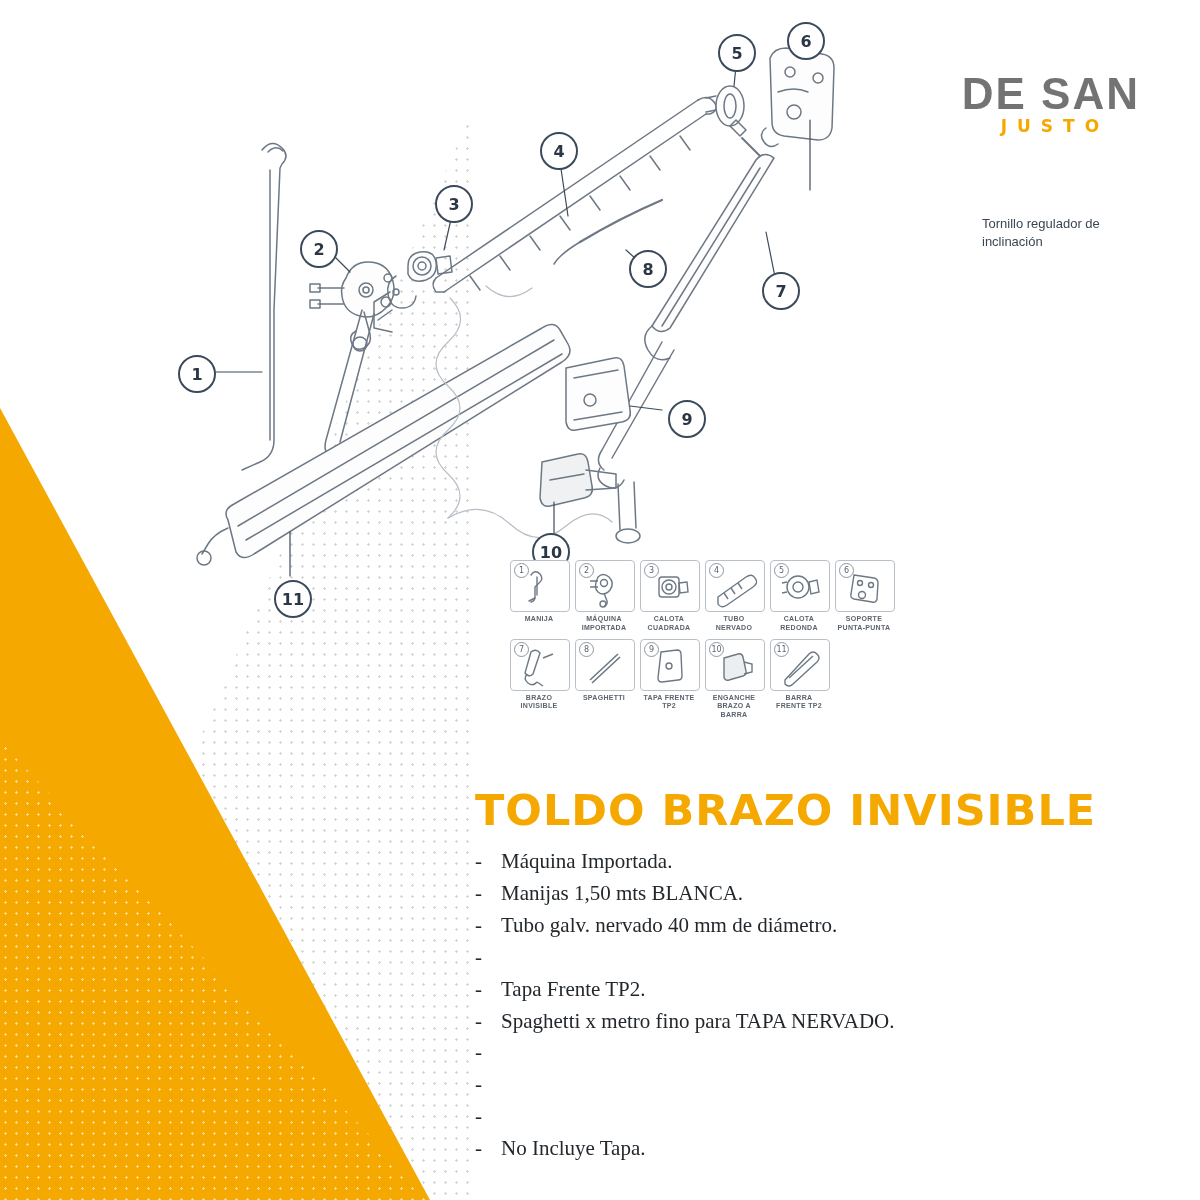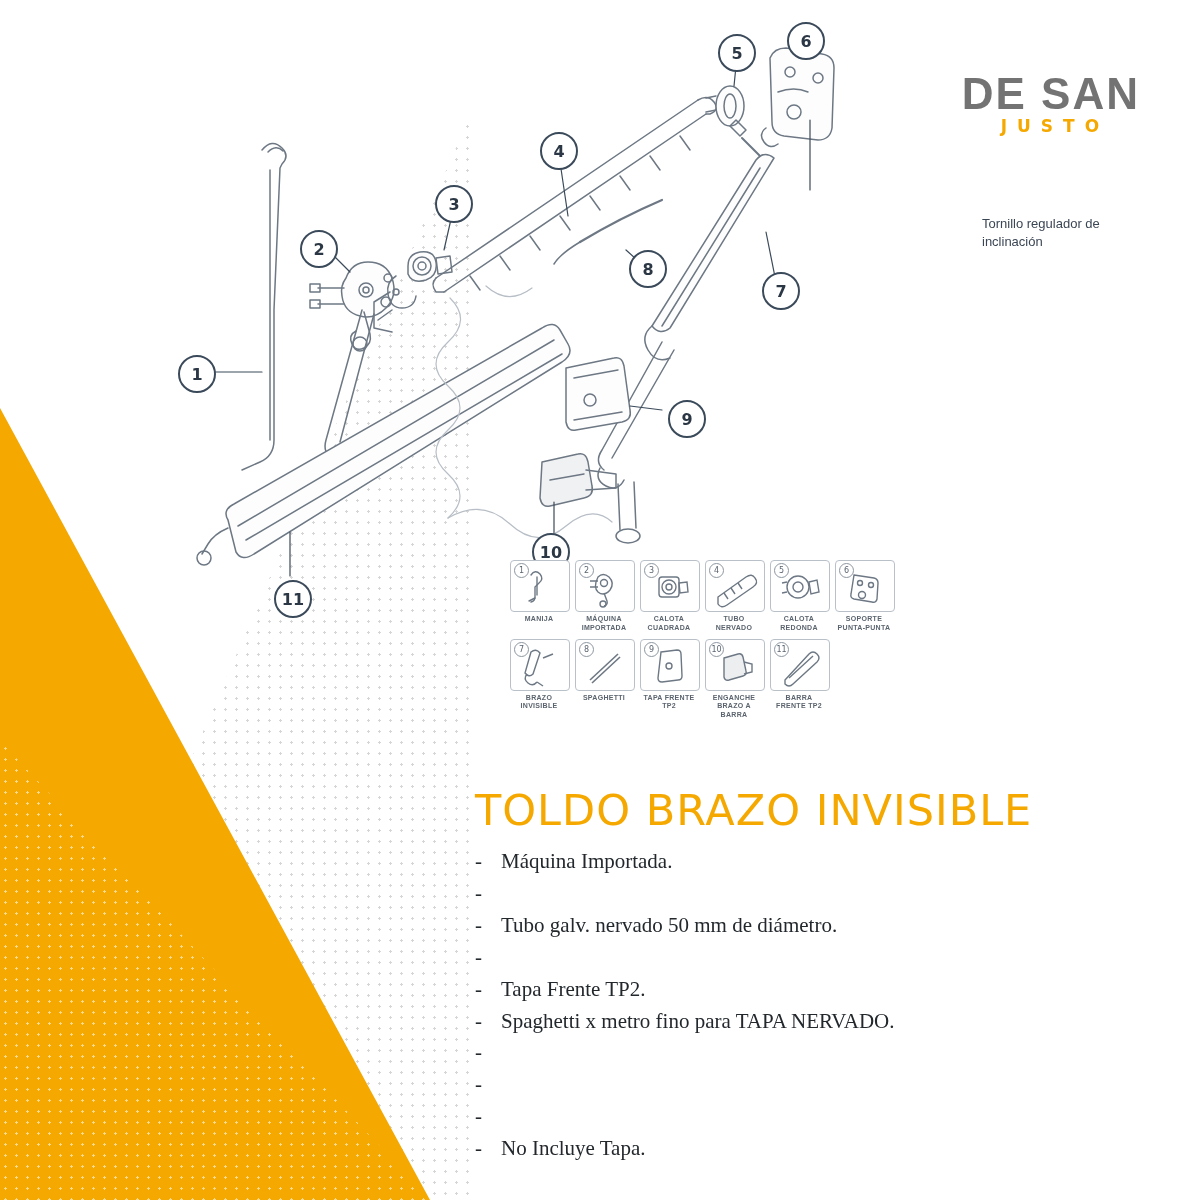--- a/index.html
+++ b/index.html
@@ -92,21 +92,21 @@
     margin-top:3px;text-align:center;font-size:7px;line-height:1.25;
     color:#5b646e;letter-spacing:.3px;font-weight:bold;
     font-family:"Liberation Sans", sans-serif;text-transform:uppercase;
   }
   .legend-box svg{display:block;}
 
   
   .title{
     position:absolute;left:475px;top:785px;
     font-family:"DejaVu Sans", sans-serif;
-    font-weight:normal;font-size:43px;letter-spacing:1px;color:#F5A800;
+    font-weight:bold;font-size:43px;letter-spacing:1px;color:#F5A800;
   }
   .spec-list{position:absolute;left:475px;top:846px;width:620px;}
   .spec-item{
     display:flex;font-size:21px;color:#23282d;line-height:1.52;
     font-family:"Liberation Serif", serif;
   }
   .spec-dash{width:26px;flex:none;}
 </style>
 </head>
 <body>
@@ -404,24 +404,25 @@
 
 <div class="title">TOLDO BRAZO INVISIBLE</div>
 
 <div class="spec-list">
   <div class="spec-item">
       <span class="spec-dash">-</span>
       <span>Máquina Importada.</span>
     </div>
   <div class="spec-item">
       <span class="spec-dash">-</span>
-    </div>
-  <div class="spec-item">
-      <span class="spec-dash">-</span>
-      <span>Tubo galv. nervado 50 mm de diámetro.</span>
+      <span>Manijas 1,50 mts BLANCA.</span>
+    </div>
+  <div class="spec-item">
+      <span class="spec-dash">-</span>
+      <span>Tubo galv. nervado 40 mm de diámetro.</span>
     </div>
   <div class="spec-item">
       <span class="spec-dash">-</span>
     </div>
   <div class="spec-item">
       <span class="spec-dash">-</span>
       <span>Tapa Frente TP2.</span>
     </div>
   <div class="spec-item">
       <span class="spec-dash">-</span>

